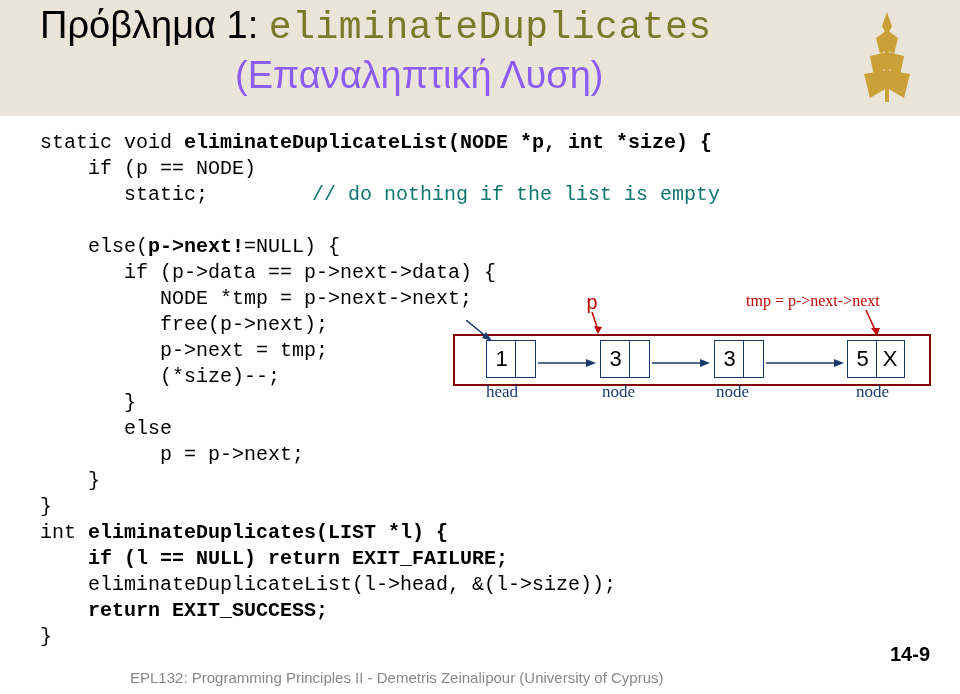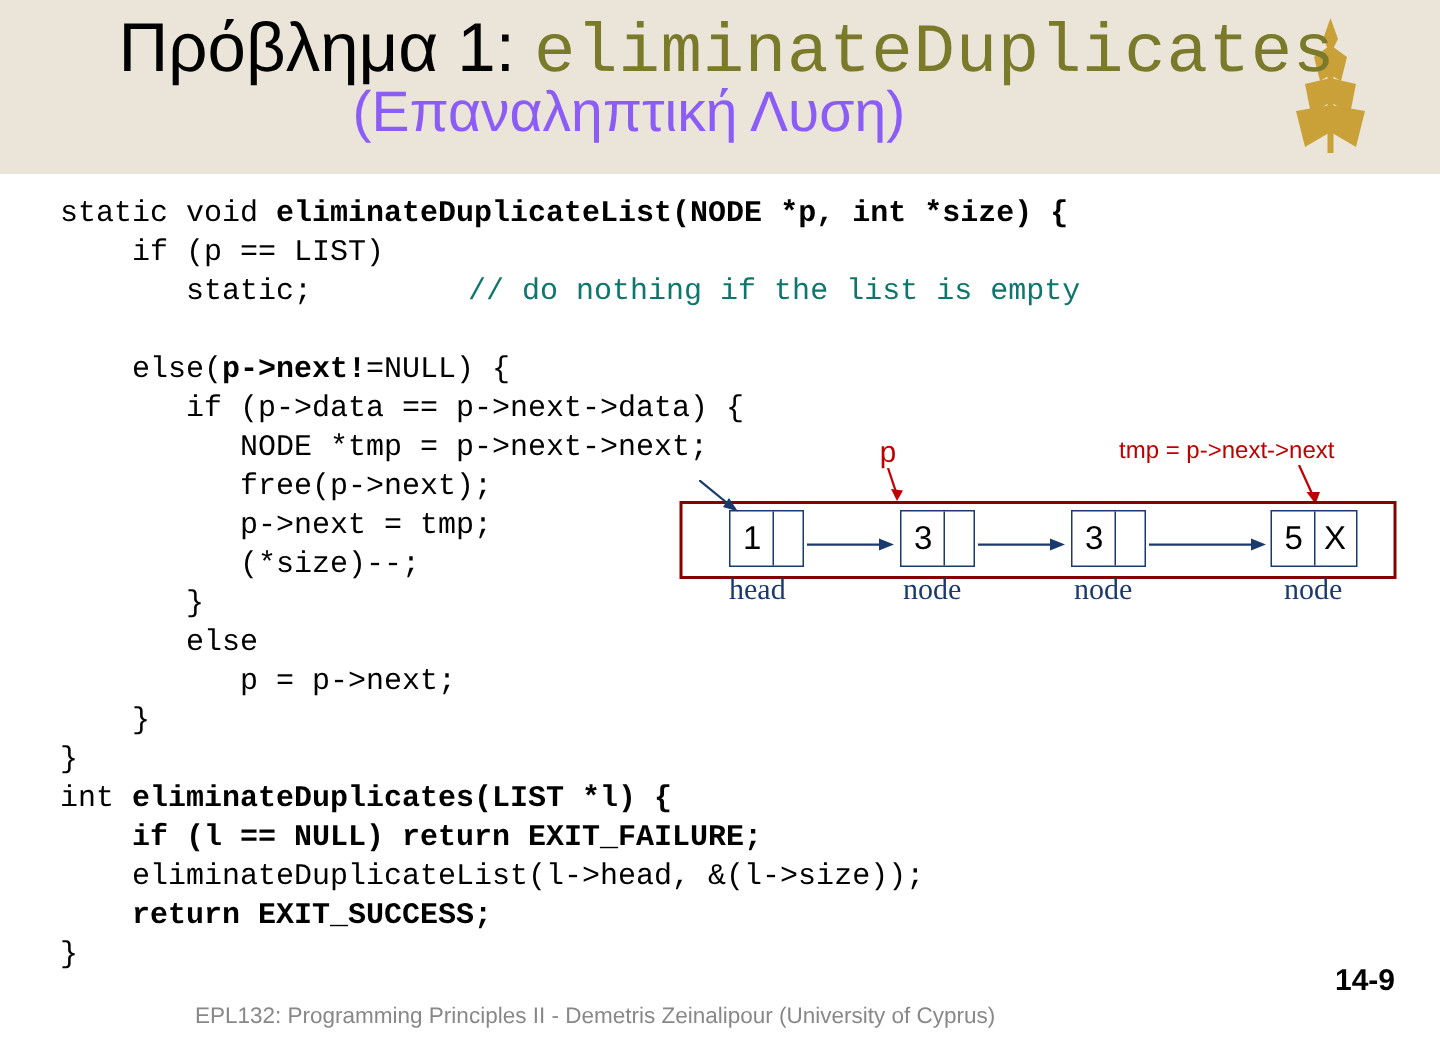--- a/index.html
+++ b/index.html
@@ -1,35 +1,35 @@
 <!DOCTYPE html>
 <html><head>
 <meta charset="utf-8">
 <style>
   * { box-sizing: border-box; margin: 0; padding: 0; }
   html, body { width: 960px; height: 694px; font-family: Arial, sans-serif; background: #fff; overflow: hidden; }
   .slide { position: relative; width: 960px; height: 694px; }
   .header-bar { position: absolute; left: 0; top: 0; width: 960px; height: 116px; background: #ebe5d9; }
   .logo { position: absolute; right: 30px; top: 8px; width: 86px; height: 98px; }
-  .title-line1 { position: absolute; left: 40px; top: 4px; font-size: 46px; color: #000; font-weight: 400; white-space: nowrap; margin-left: 39px; }
+  .title-line1 { position: absolute; left: 40px; top: 4px; font-size: 38px; color: #000; font-weight: 400; white-space: nowrap; }
   .title-line1 .t1 { color: #000; }
   .title-line1 .code-olive { font-family: "Courier New", monospace; color: #7a7a2a; letter-spacing: 0.5px; }
   .title-line2 { position: absolute; left: 235px; top: 54px; font-size: 38px; color: #8b5cf6; font-weight: 400; white-space: nowrap; }
   .code-area { position: absolute; left: 40px; top: 130px; width: 900px; font-family: "Courier New", monospace; font-size: 20px; line-height: 26px; color: #000; white-space: pre; }
   .kw { font-weight: bold; }
   .cm { color: #0f766e; margin-left: 32px; }
   .diagram { position: absolute; left: 446px; top: 298px; width: 492px; height: 116px; }
   .p-label { position: absolute; font-family: "Courier New", monospace; font-size: 20px; color: #c00000; }
-  .tmp-label { position: absolute; font-family: Liberation Sans, sans-serif; font-size: 16px; color: #c00000; white-space: nowrap; }
+  .tmp-label { position: absolute; font-family: Liberation Serif, serif; font-size: 16px; color: #c00000; white-space: nowrap; }
   .p-arrow { position: absolute; }
   .dbox { position: absolute; width: 478px; height: 52px; border: 2px solid #860000; left: 7px; top: 36px; }
   .node { position: absolute; border: 1.5px solid #1a3a6e; height: 38px; top: 42px; font-family: Arial, sans-serif; font-size: 22px; text-align: center; background: #fff; }
   .node .cell { display: inline-block; border-right: 1.5px solid #1a3a6e; height: 100%; line-height: 36px; vertical-align: top; }
   .node .cell:last-child { border-right: none; }
-  .nodelabel { position: absolute; font-family: "Times New Roman", serif; font-size: 20px; color: #1a3a6e; top: 84px; }
+  .nodelabel { position: absolute; font-family: "Times New Roman", serif; font-size: 17px; color: #1a3a6e; top: 84px; }
   .node-arrow { position: absolute; top: 60px; }
   .footer { position: absolute; left: 130px; bottom: 8px; font-size: 15px; color: #888; }
   .pagenum { position: absolute; right: 30px; bottom: 28px; font-size: 20px; font-weight: bold; color: #000; }
 </style>
 </head>
 <body>
 
 <div class="slide">
   <div class="header-bar"></div>
 
@@ -47,21 +47,21 @@
       </g>
     </svg>
   </div>
 
   <div class="title-line1">
     <span class="t1">Πρόβλημα 1: </span><span class="code-olive">eliminateDuplicates</span>
   </div>
   <div class="title-line2">(Επαναληπτική Λυση)</div>
 
   <div class="code-area"><span>static void </span><span class="kw">eliminateDuplicateList(NODE *p, int *size) {</span>
-<span>    if (p == LIST)</span>
+<span>    if (p == NODE)</span>
 <span>       static;      </span><span class="cm">// do nothing if the list is empty</span>
 <span> </span>
 <span>    else(</span><span class="kw">p-&gt;next!</span><span>=NULL) {</span>
 <span>       if (p-&gt;data == p-&gt;next-&gt;data) {</span>
 <span>          NODE *tmp = p-&gt;next-&gt;next;</span>
 <span>          free(p-&gt;next);</span>
 <span>          p-&gt;next = tmp;</span>
 <span>          (*size)--;</span>
 <span>       }</span>
 <span>       else</span>

